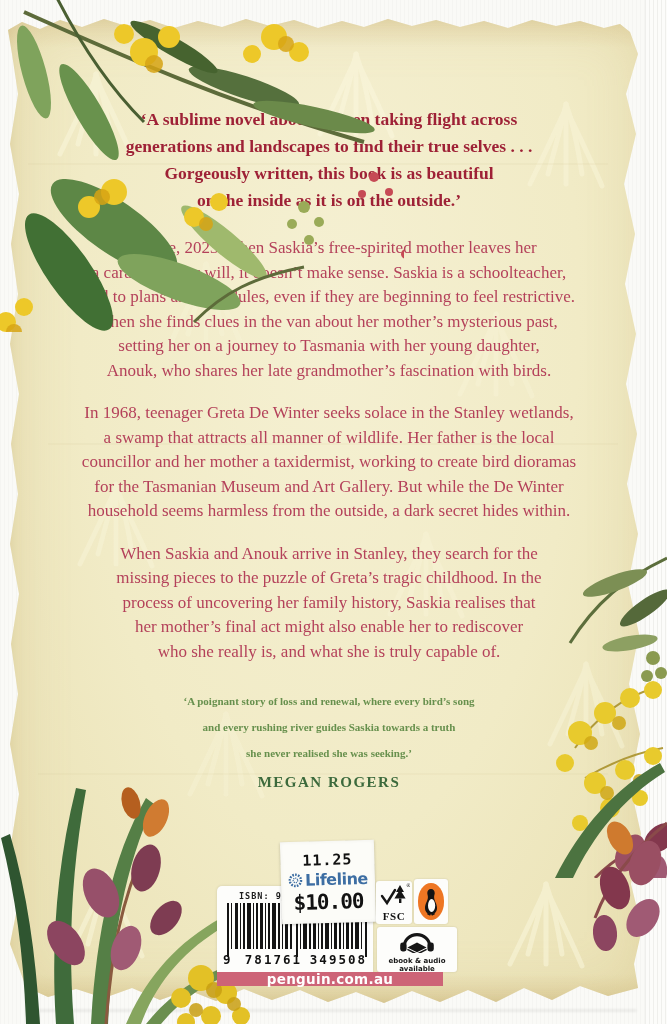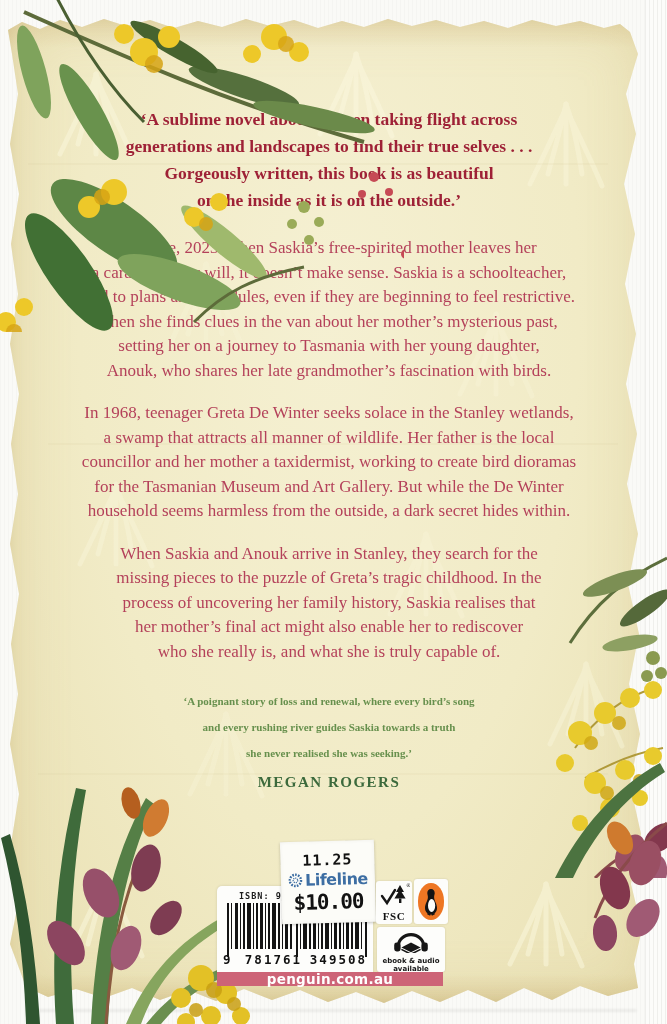--- a/index.html
+++ b/index.html
@@ -79,21 +79,21 @@
 
   .fsc-box{position:absolute;left:376px;top:881px;width:36px;height:43px;background:#fdfdfb;
     border-radius:3px;box-shadow:0 0 2px rgba(0,0,0,0.15);text-align:center;}
   .fsc-label{font-family:"Liberation Serif",serif;font-weight:bold;font-size:11px;
     color:#111;margin-top:-3px;letter-spacing:0.5px;}
   .penguin-box{position:absolute;left:414px;top:879px;width:34px;height:45px;background:#fdfdfb;
     border-radius:3px;box-shadow:0 0 2px rgba(0,0,0,0.15);
     display:flex;align-items:center;justify-content:center;}
   .penguin-oval{width:26px;height:37px;background:#ee7623;border-radius:13px/18px;
     display:flex;align-items:center;justify-content:center;}
-  .ebook-box{position:absolute;left:377px;top:927px;width:68px;height:45px;background:#fdfdfb;
+  .ebook-box{position:absolute;left:377px;top:927px;width:80px;height:45px;background:#fdfdfb;
     border-radius:3px;box-shadow:0 0 2px rgba(0,0,0,0.15);text-align:center;padding-top:2px;
     box-sizing:border-box;}
   .ebook-text{font-family:"DejaVu Sans",sans-serif;font-size:7px;font-weight:bold;
     color:#161616;line-height:8px;margin-top:0px;}
 
   .footer-strip{position:absolute;left:217px;top:972px;width:226px;height:14px;
     background:#cd6477;display:flex;align-items:center;justify-content:center;}
   .footer-url{font-family:"DejaVu Sans",sans-serif;font-weight:bold;font-size:13.5px;
     color:#fff;letter-spacing:0.3px;}
 

